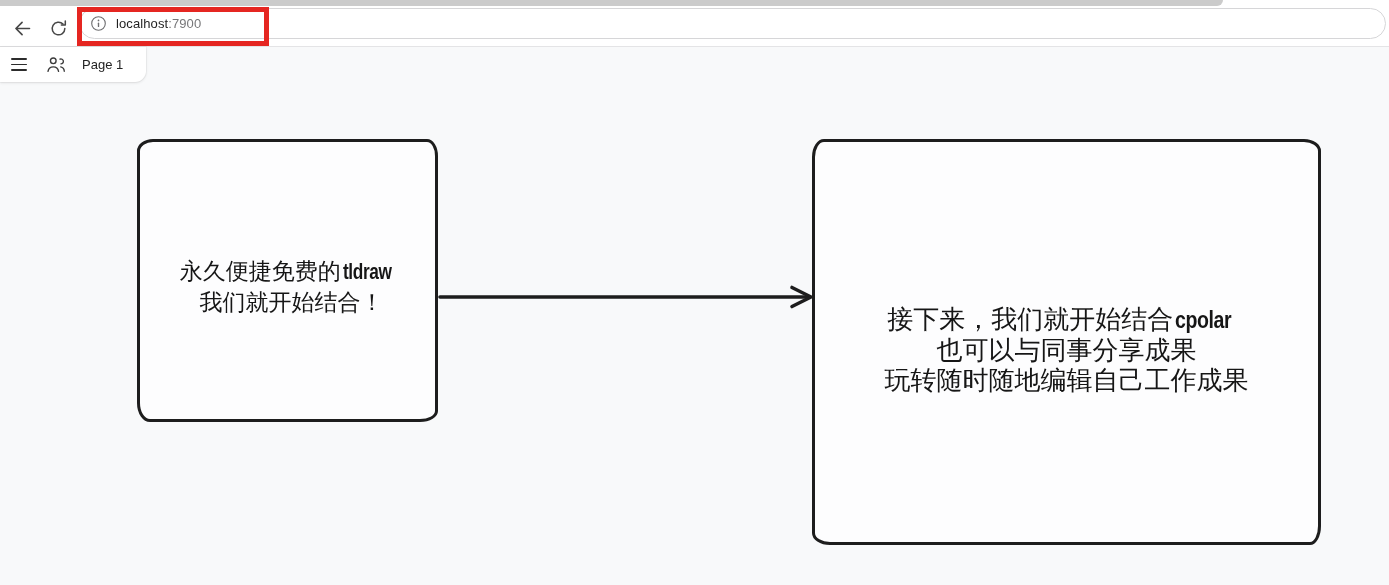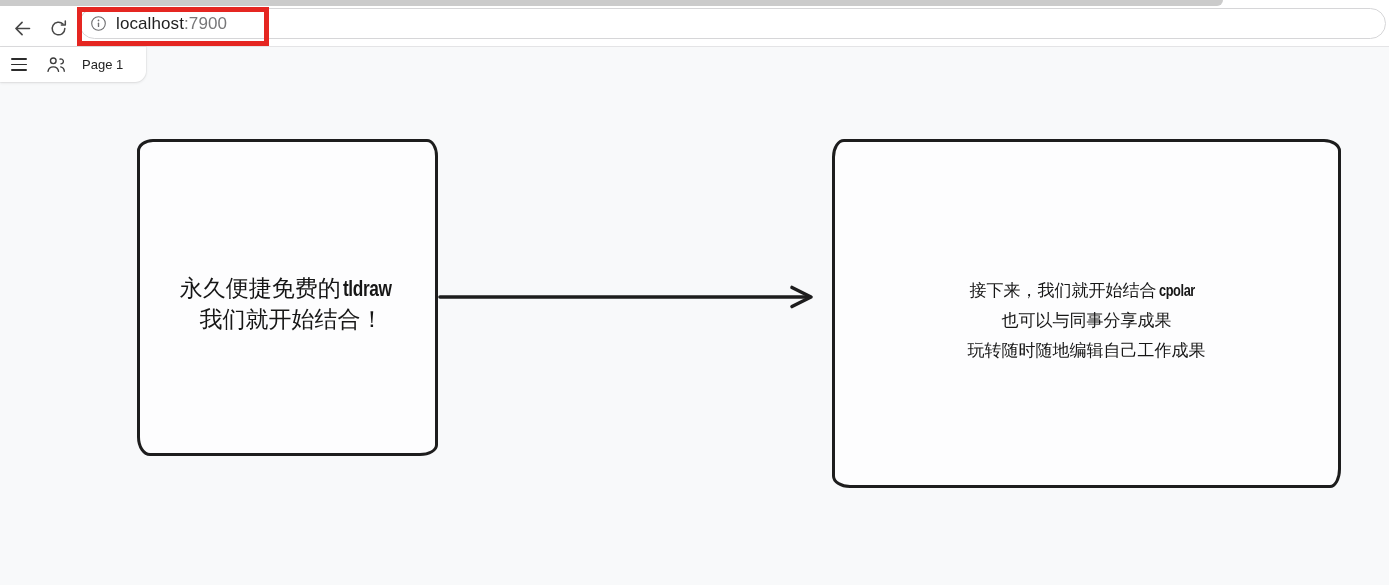--- a/index.html
+++ b/index.html
@@ -27,21 +27,21 @@
   .nav-btn svg { display:block; }
   .omnibox {
     position:absolute; left:79px; top:2px; right:3px; height:31px;
     background:#ffffff; border:1px solid #d6d6d8; border-radius:16px;
     display:flex; align-items:center; padding-left:10px;
   }
   .info-badge {
     width:17px; height:17px; border-radius:50%;
     display:flex; align-items:center; justify-content:center; margin-right:9px;
   }
-  .url-text { font-size:17px; letter-spacing:.1px; white-space:nowrap; }
+  .url-text { font-size:13px; letter-spacing:.1px; white-space:nowrap; }
   .url-host { color:#1f1f1f; }
   .url-port { color:#777779; }
 
   
   .red-highlight {
     position:absolute; left:77px; top:7px; width:192px; height:39px;
     border:5px solid #e52621; pointer-events:none; z-index:5;
   }
 
   
@@ -66,30 +66,29 @@
     font-size:13px; color:#232323; cursor:pointer; white-space:nowrap;
   }
 
   
   .tl-box {
     position:absolute; background:#fdfdfe; border:3.5px solid #1d1d1d;
     display:flex; flex-direction:column; align-items:center; justify-content:center;
     text-align:center; color:#161616; cursor:pointer;
   }
   .box-left {
-    left:137px; top:92px; width:301px; height:317px;
+    left:137px; top:92px; width:301px; height:283px;
     border-radius:16px 11px 18px 13px / 12px 17px 11px 19px;
     font-size:23px; line-height:30px;padding-left:8px;
   }
   .box-right {
-    left:812px; top:92px; width:509px; height:349px;
+    left:812px; top:92px; width:509px; height:406px;
     border-radius:12px 17px 11px 18px / 18px 12px 19px 12px;
-    font-size:17px; line-height:30px;
+    font-size:26px; line-height:30px;
     padding-top:14px;
-    margin-left:20px;
   }
   .box-left { padding-top:12px; }
   .draw-latin {
     display:inline-block; font-weight:700; font-size:.94em;
     transform:scaleX(.80); transform-origin:left center;
     letter-spacing:-.5px; margin-left:2px;
   }
 
   .arrow-svg { position:absolute; left:0; top:0; pointer-events:none; }
   .arrow-hit { pointer-events:all; cursor:pointer; }

